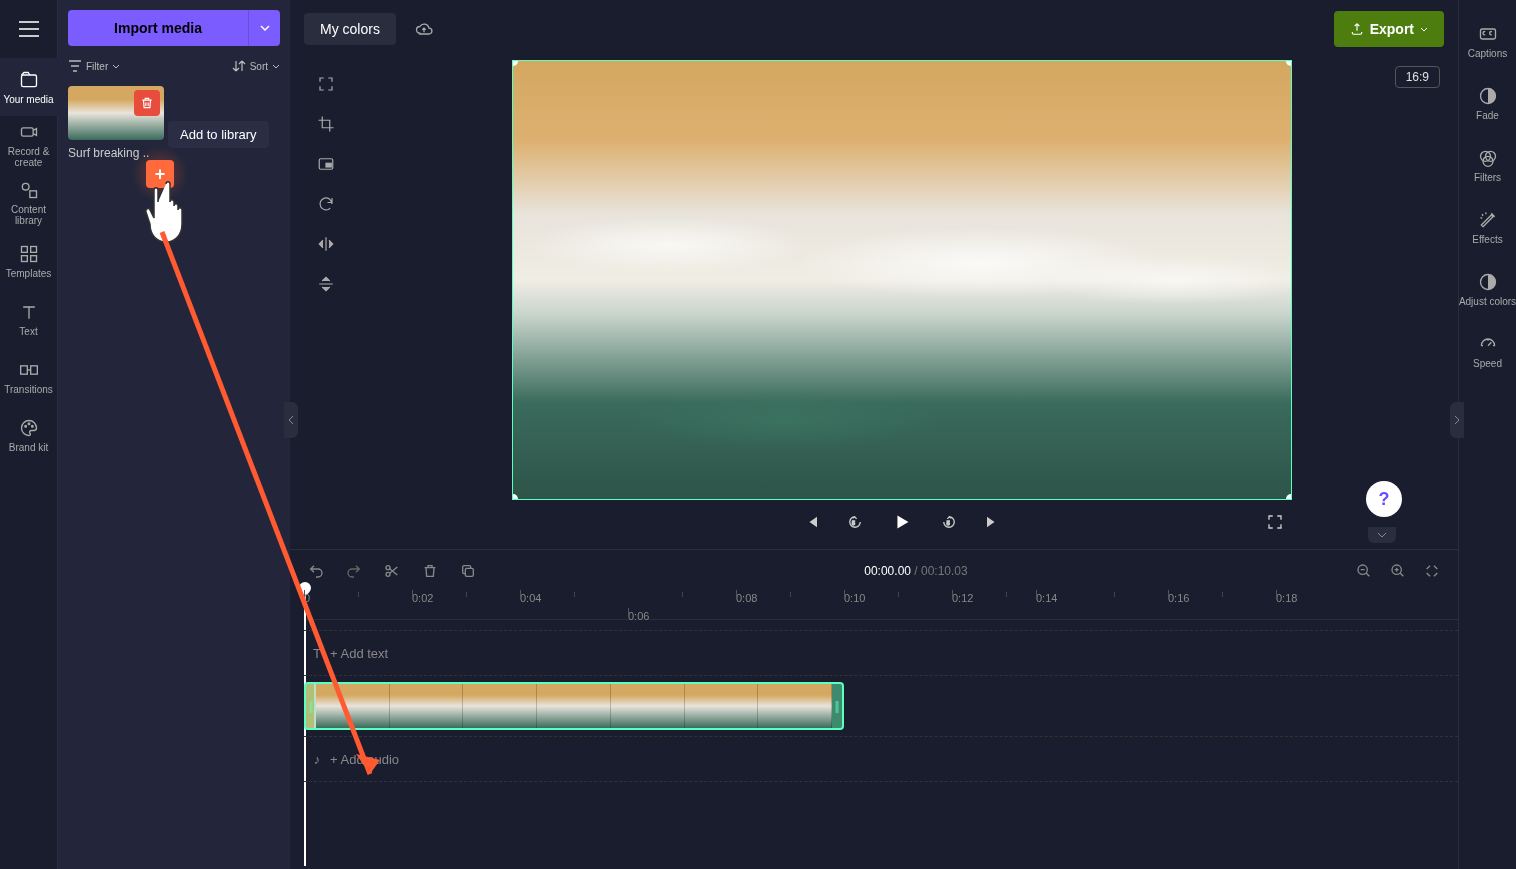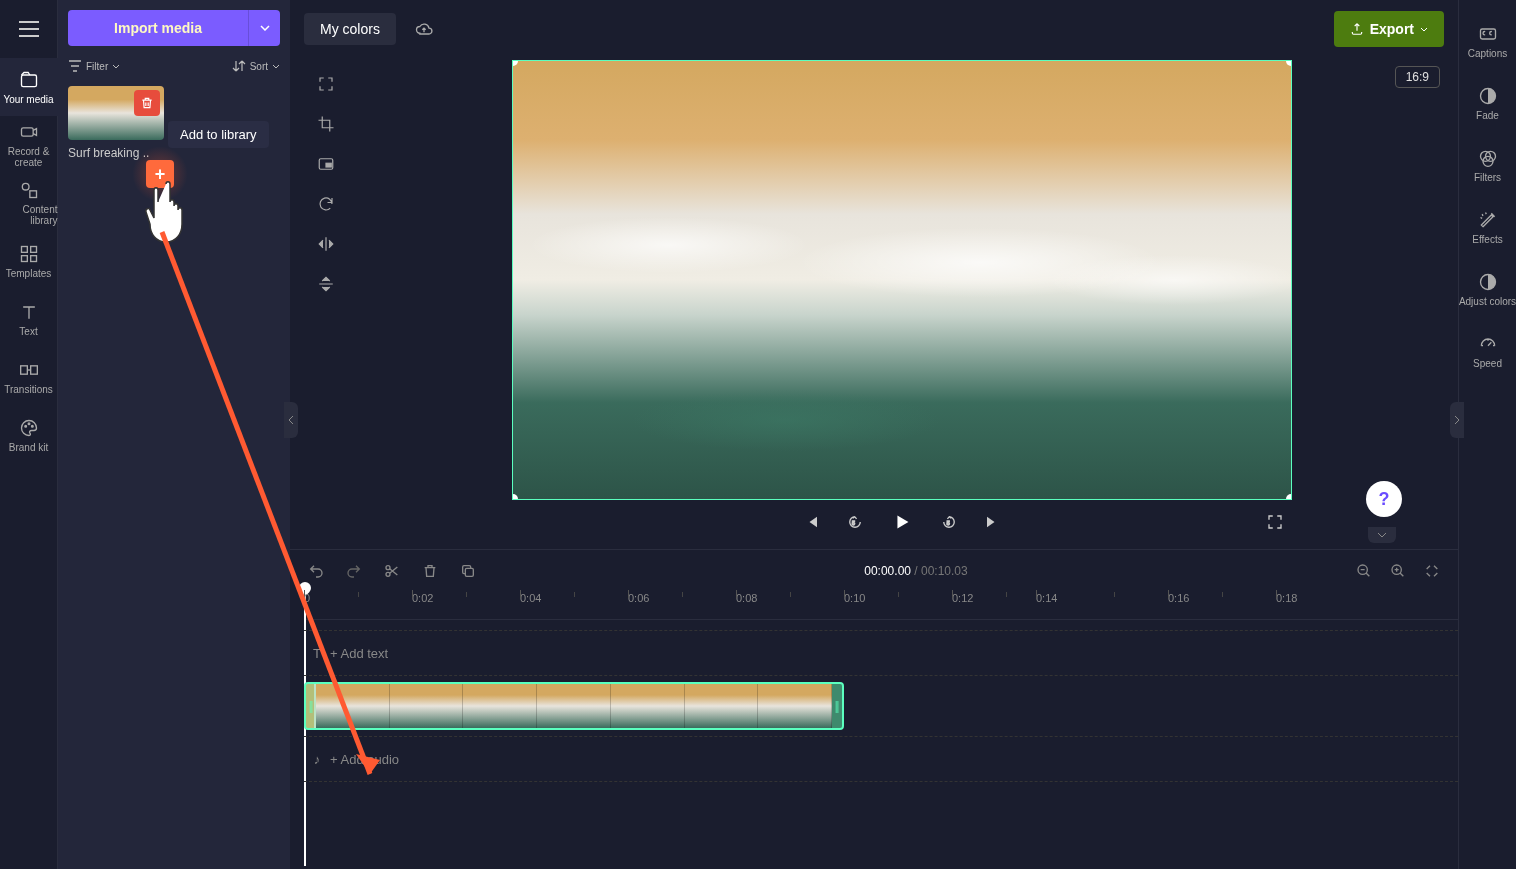--- a/index.html
+++ b/index.html
@@ -5,21 +5,21 @@
 * { margin: 0; padding: 0; box-sizing: border-box; font-family: 'Segoe UI', Arial, sans-serif; }
 body { background: #1a1d2e; color: #e0e0e0; width: 1516px; height: 869px; overflow: hidden; display: flex; }
 
 .far-left-rail { width: 58px; background: #1a1d2e; display: flex; flex-direction: column; align-items: center; border-right: 1px solid #2a2d3e; }
 .hamburger { width: 58px; height: 58px; display: flex; align-items: center; justify-content: center; cursor: pointer; }
 .rail-item { width: 58px; height: 58px; display: flex; flex-direction: column; align-items: center; justify-content: center; font-size: 10px; cursor: pointer; color: #aaa; gap: 4px; }
 .rail-item.active { background: #23263a; color: #fff; }
 .rail-item svg { width: 20px; height: 20px; }
 
 .media-panel { width: 232px; background: #23263a; display: flex; flex-direction: column; padding: 10px 10px 0 10px; position: relative; }
-.import-btn { background: #7b5cff; color: #fef9c3; border: none; height: 36px; border-radius: 4px; font-size: 14px; font-weight: 600; display: flex; align-items: center; justify-content: center; cursor: pointer; position: relative; flex: 1; }
+.import-btn { background: #7b5cff; color: #000000; border: none; height: 36px; border-radius: 4px; font-size: 14px; font-weight: 600; display: flex; align-items: center; justify-content: center; cursor: pointer; position: relative; flex: 1; }
 .import-wrap { display: flex; gap: 0; }
 .import-drop { width: 32px; background: #7b5cff; border-left: 1px solid rgba(0,0,0,0.15); border-radius: 0 4px 4px 0; display: flex; align-items: center; justify-content: center; cursor: pointer; }
 .import-btn { border-radius: 4px 0 0 4px; }
 .filter-sort { display: flex; justify-content: space-between; align-items: center; height: 40px; font-size: 10px; color: #bbb; }
 .fs-item { display: flex; align-items: center; gap: 4px; cursor: pointer; }
 .media-thumb { width: 96px; height: 54px; border-radius: 4px; background: linear-gradient(to bottom, #d4a860 0%, #d4a860 25%, #e8e4dc 50%, #3a6b5c 100%); position: relative; }
 .media-delete { position: absolute; top: 4px; right: 4px; width: 26px; height: 26px; background: #e74c3c; border-radius: 4px; display: flex; align-items: center; justify-content: center; cursor: pointer; }
 .media-name { font-size: 12px; color: #ccc; margin-top: 6px; }
 
 .tooltip { position: absolute; left: 100px; top: 35px; background: #2a2d44; padding: 6px 12px; border-radius: 4px; font-size: 13px; white-space: nowrap; z-index: 10; color: #fff; }
@@ -110,21 +110,21 @@
         <rect x="3" y="7" width="14" height="10" rx="2"></rect>
         <path d="M17 10l4-2v8l-4-2"></path>
       </svg>
     <span style="text-align:center;line-height:1.1">Record &amp; create</span>
   </div>
   <div class="rail-item">
     <svg viewBox="0 0 24 24" fill="none" stroke="#aaa" stroke-width="1.6">
         <circle cx="8" cy="8" r="4"></circle>
         <rect x="13" y="13" width="8" height="8"></rect>
       </svg>
-    <span style="text-align:right;line-height:1.1">Content library</span>
+    <span style="text-align:center;line-height:1.1">Content library</span>
   </div>
   <div class="rail-item">
     <svg viewBox="0 0 24 24" fill="none" stroke="#aaa" stroke-width="1.6">
         <rect x="3" y="3" width="7" height="7"></rect>
         <rect x="14" y="3" width="7" height="7"></rect>
         <rect x="3" y="14" width="7" height="7"></rect>
         <rect x="14" y="14" width="7" height="7"></rect>
       </svg>
     <span>Templates</span>
   </div>
@@ -370,21 +370,21 @@
     </div>
 
     <div class="ruler" id="ruler">
       <div class="playhead"></div>
     <div class="ruler-tick" style="left: 0px;">0</div>
         <div class="ruler-minor" style="left: 54px;"></div>
         <div class="ruler-tick" style="left: 108px;">0:02</div>
         <div class="ruler-minor" style="left: 162px;"></div>
         <div class="ruler-tick" style="left: 216px;">0:04</div>
         <div class="ruler-minor" style="left: 270px;"></div>
-        <div class="ruler-tick" style="left: 324px;">0:06</div>
+        <div class="ruler-tick" style="left: 324px; margin-top: 18px;">0:06</div>
         <div class="ruler-minor" style="left: 378px;"></div>
         <div class="ruler-tick" style="left: 432px;">0:08</div>
         <div class="ruler-minor" style="left: 486px;"></div>
         <div class="ruler-tick" style="left: 540px;">0:10</div>
         <div class="ruler-minor" style="left: 594px;"></div>
         <div class="ruler-tick" style="left: 648px;">0:12</div>
         <div class="ruler-minor" style="left: 702px;"></div>
         <div class="ruler-tick" style="left: 732px;">0:14</div>
         <div class="ruler-minor" style="left: 810px;"></div>
         <div class="ruler-tick" style="left: 864px;">0:16</div>

